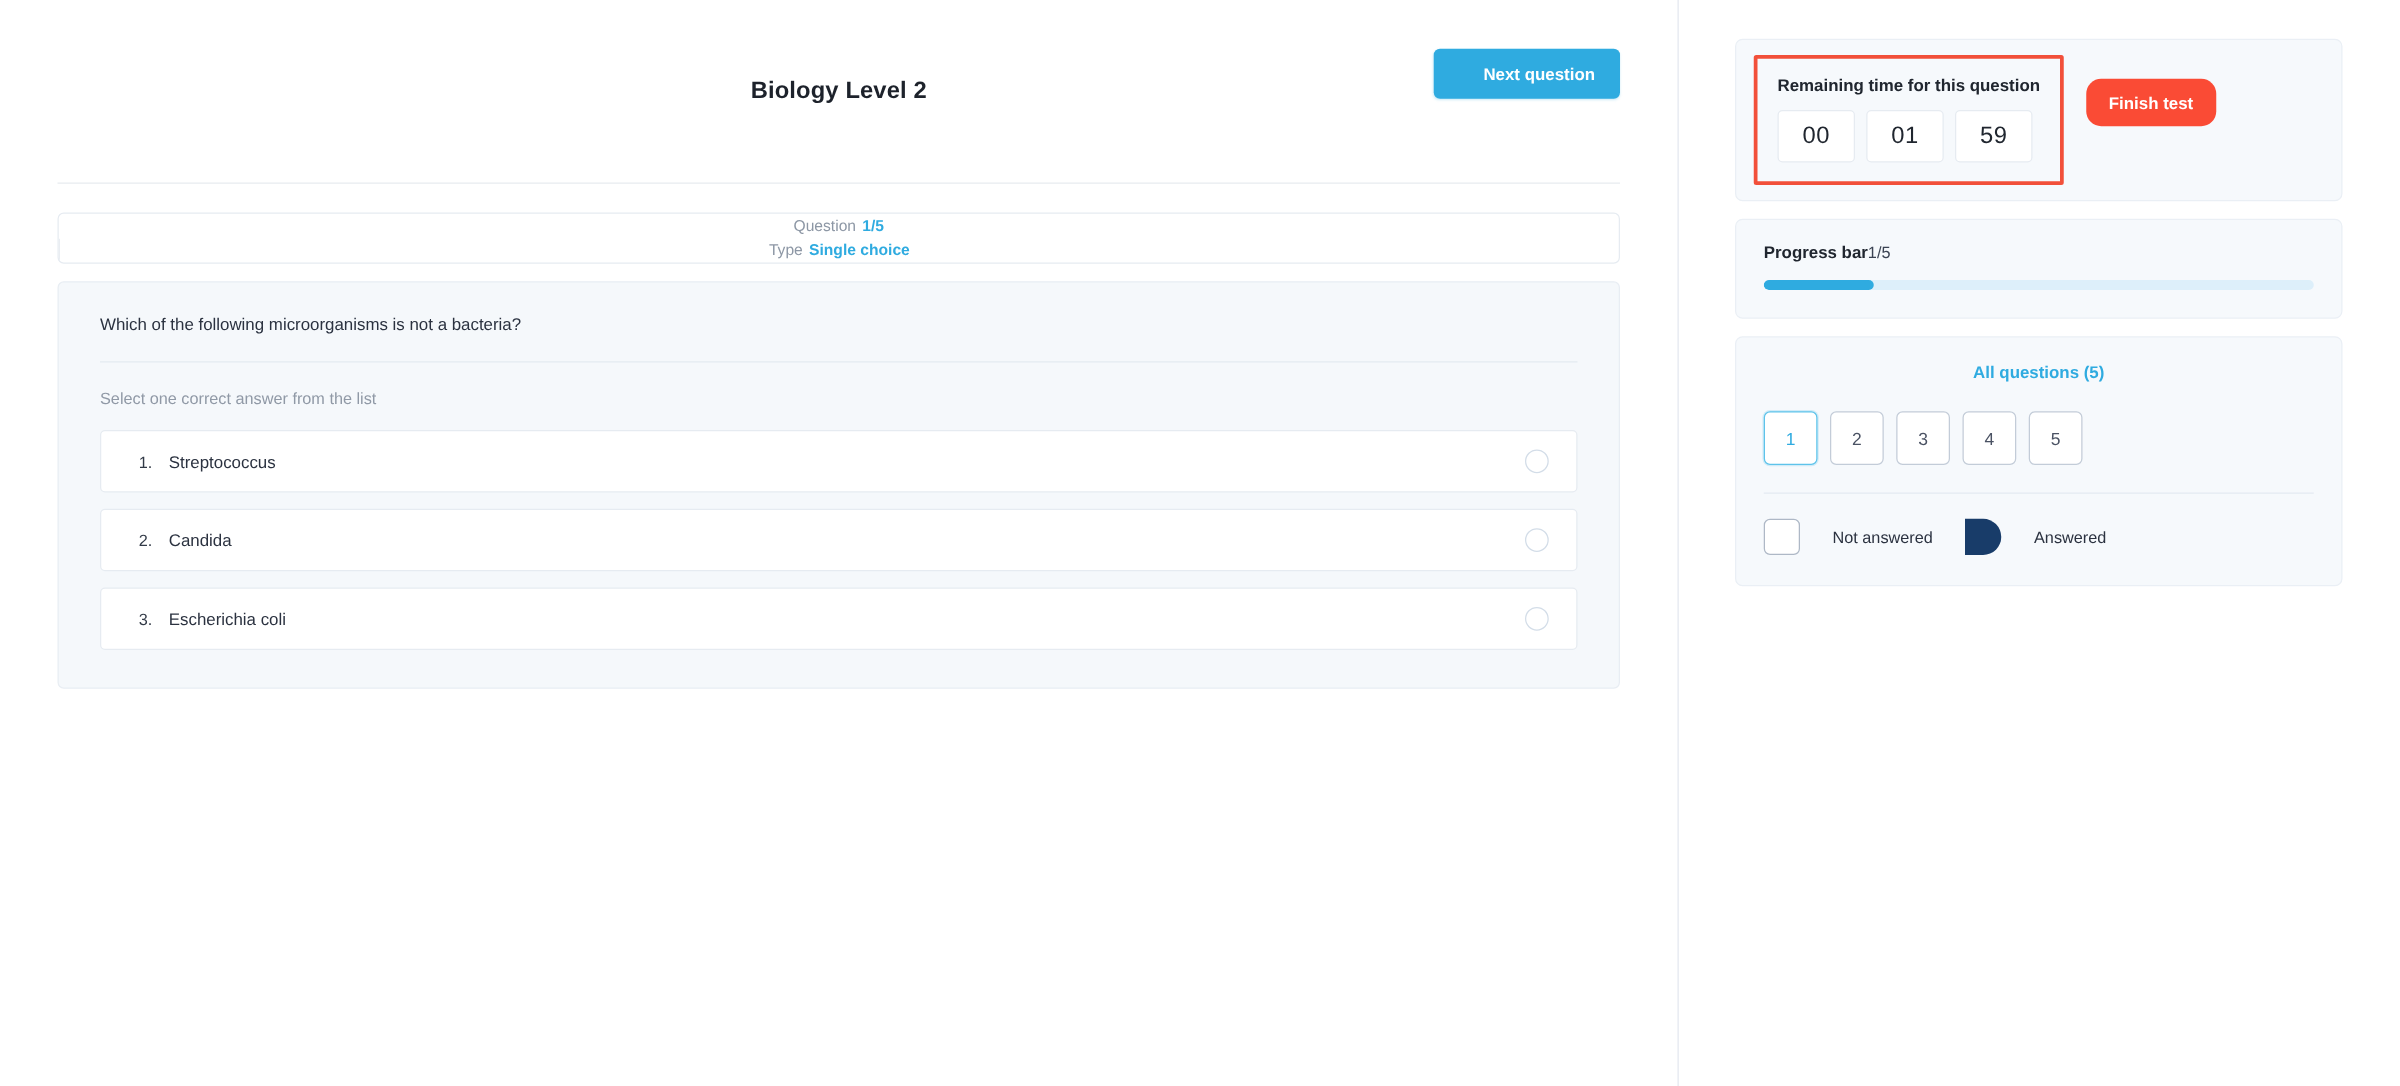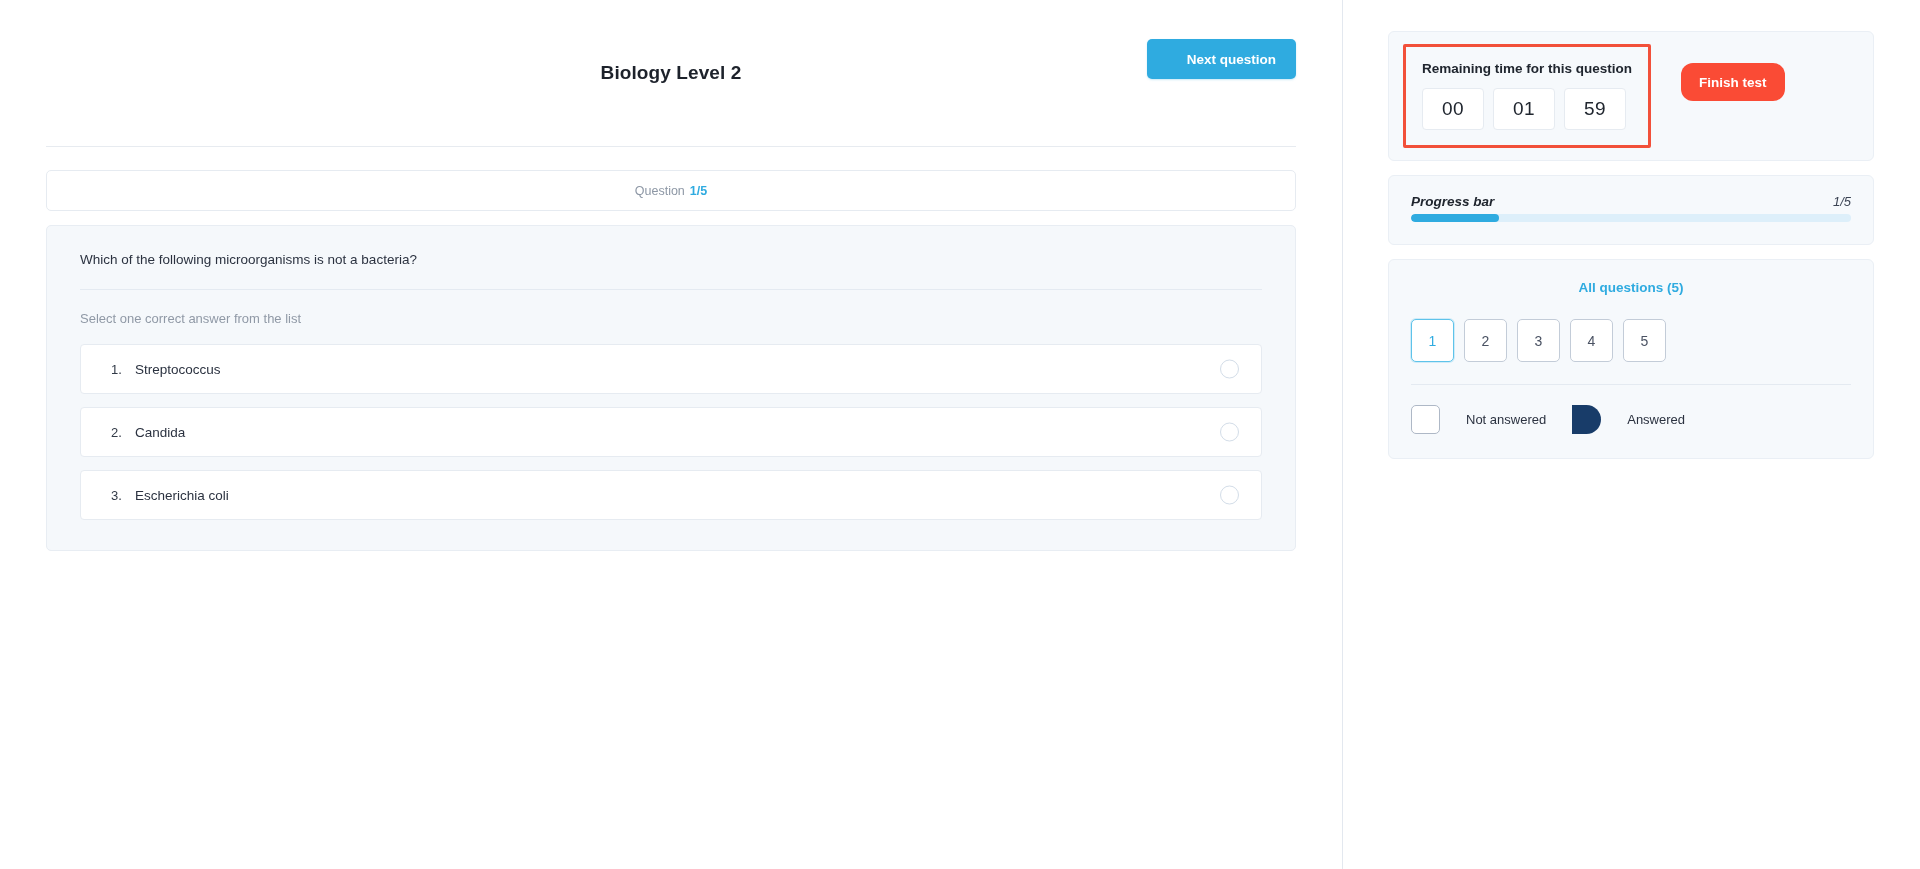--- a/index.html
+++ b/index.html
@@ -160,21 +160,21 @@
     border: 1px solid #eaeff5;
     border-radius: 6px;
     margin-bottom: 14px;
   }
 
   
   .timer-panel {
     display: flex;
     align-items: center;
     padding: 12px 14px;
-    gap: 30px;
+    gap: 18px;
   }
   .timer-box {
     border: 3px solid #f2503a;
     border-radius: 2px;
     padding: 14px 16px 15px 16px;
     flex: none;
   }
   .timer-label {
     font-size: 13.5px;
     font-weight: 700;
@@ -209,24 +209,23 @@
     align-self: flex-start;
     margin-top: 19px;
     display: flex;
     align-items: center;
   }
 
   
   .progress-panel { padding: 18px 22px 22px 22px; }
   .progress-head {
     display: flex;
-    justify-content: space-between;
+    justify-content: flex-start;
     align-items: baseline;
-    margin-bottom: 5px;
-    font-style: italic;
+    margin-bottom: 15px;
   }
   .progress-title {
     font-size: 13.5px;
     font-weight: 700;
     color: #20262f;
   }
   .progress-count {
     font-size: 13px;
     color: #3b4353;
   }
@@ -317,20 +316,24 @@
       <div class="quiz-title">Biology Level 2</div>
       <button class="next-btn" style="background: rgb(47, 171, 224); padding-left: 40px;">Next question</button>
     </div>
 
     <div class="content-wrap">
 
       <div class="meta-strip">
         <div class="meta-cell">
           <span>Question</span>
           <span class="meta-value">1/5</span>
+        </div>
+        <div class="meta-cell">
+          <span>Type</span>
+          <span class="meta-value">Single choice</span>
         </div>
       </div>
 
       <div class="question-card">
         <div class="question-text">Which of the following microorganisms is not a bacteria?</div>
         <div class="select-hint">Select one correct answer from the list</div>
         <div class="answers">
             <div class="answer-row">
               <span class="answer-num">1.</span>
               <span class="answer-label">Streptococcus</span>

